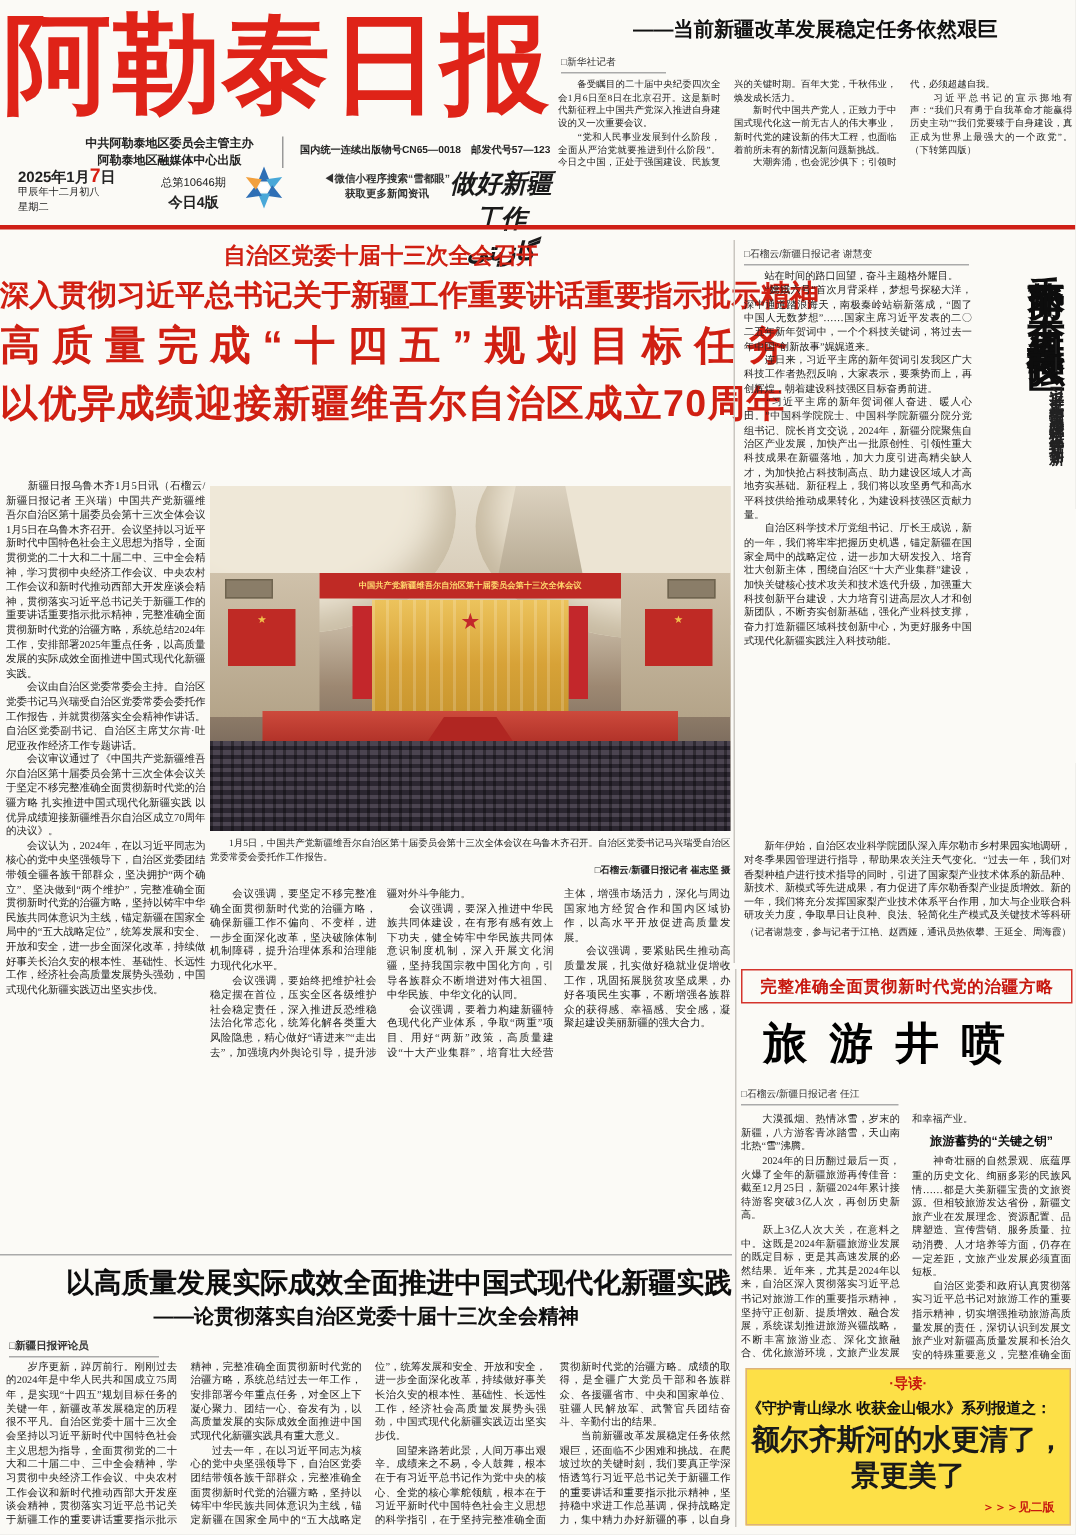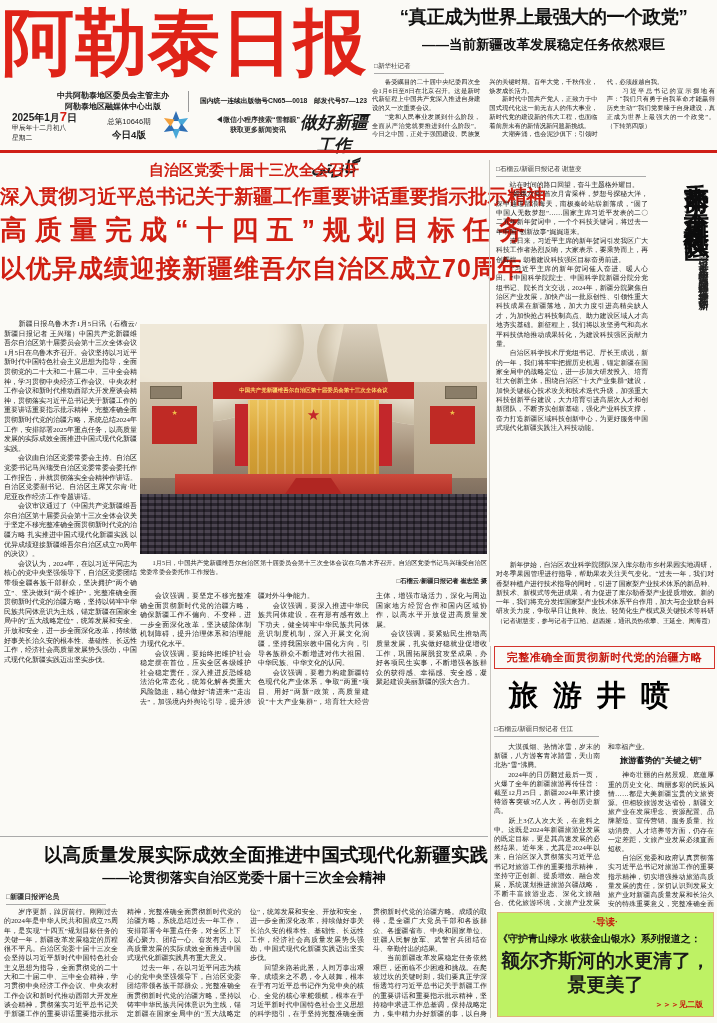--- a/index.html
+++ b/index.html
@@ -102,21 +102,21 @@
   .vdiv3 { left:490px; top:646px; width:1px; height:372px; background:#c9c6c0; }
   .tour { left:494px; top:646px; width:221px; }
   .tour-kicker { border:1.5px solid #d4342c; color:#c7170e; font-size:11px; font-weight:900; text-align:center; padding:3px 0; letter-spacing:0.5px; }
   .tour-title { text-align:left; font-size:29px; font-weight:900; color:#000; letter-spacing:15px; padding-left:15px; margin-top:7px; }
   .tour-byline { margin-top:9px; font-size:6.5px; color:#333; width:105px; border-bottom:1px solid #aaa; padding-bottom:2px; }
   .tour-cols { margin-top:5px; display:flex; gap:8px; }
   .tour-col { width:106px; height:166px; font-size:6.8px; line-height:9.2px; overflow:hidden; color:#222; font-family:"Liberation Serif", serif; }
   .tour-sub { text-align:center; font-weight:bold; font-size:8.2px; margin:5px 0; color:#111; font-family:"Liberation Sans", sans-serif; }
 
   
-  .guide { left:497px; top:912px; width:217px; height:105px; background:#bef264; border:1px solid #ddb27a; }
+  .guide { left:497px; top:912px; width:217px; height:105px; background:#fde047; border:1px solid #ddb27a; }
   .guide-label { text-align:center; color:#c7170e; font-weight:900; font-size:9.5px; margin-top:3px; }
   .guide-series { text-align:left; font-size:10px; font-weight:900; color:#111; margin-top:3px; }
   .guide-title { text-align:center; font-size:19px; font-weight:900; line-height:24px; color:#1a1a1a; margin-top:3px; font-family:"Liberation Serif", serif; }
   .guide-jump { text-align:right; color:#c7170e; font-weight:bold; font-size:8px; padding-right:10px; margin-top:2px; }
 
   
   .hdiv1 { left:0; top:836px; width:488px; height:1px; background:#aaa; }
   .ed-title { left:0; top:842px; width:488px; text-align:right; font-size:18.5px; font-weight:900; color:#0d0d0d; white-space:nowrap; }
   .ed-sub { left:0; top:869px; width:488px; text-align:center; font-size:13.5px; font-weight:bold; color:#0d0d0d; }
   .ed-byline { left:6px; top:892px; width:100px; font-size:7px; font-weight:bold; color:#333; border-bottom:1px solid #aaa; padding-bottom:2px; }
@@ -157,21 +157,20 @@
     </g>
   </svg>
   <div class="abs wechat">
     <div>◀微信小程序搜索“雪都眼”</div>
     <div>获取更多新闻资讯</div>
   </div>
   <div class="abs kazakh">做好新疆工作 گازېتى</div>
   <div class="abs redrule"></div>
 
   <div class="abs tr-art">
-    <div class="tr-title">“真正成为世界上最强大的一个政党”</div>
     <div class="tr-sub">——当前新疆改革发展稳定任务依然艰巨</div>
     <div class="tr-byline">□新华社记者</div>
     <div class="tr-body jtxt">　　备受瞩目的二十届中央纪委四次全会1月6日至8日在北京召开。这是新时代新征程上中国共产党深入推进自身建设的又一次重要会议。
 　　“党和人民事业发展到什么阶段，全面从严治党就要推进到什么阶段”。今日之中国，正处于强国建设、民族复兴的关键时期。百年大党，千秋伟业，焕发成长活力。
 　　新时代中国共产党人，正致力于中国式现代化这一前无古人的伟大事业，新时代党的建设新的伟大工程，也面临着前所未有的新情况新问题新挑战。
 　　大潮奔涌，也会泥沙俱下；引领时代，必须超越自我。
 　　习近平总书记的宣示掷地有声：“我们只有勇于自我革命才能赢得历史主动”“我们党要臻于自身建设，真正成为世界上最强大的一个政党”。（下转第四版）</div>
   </div>
 
   <div class="abs kicker">自治区党委十届十三次全会召开</div>

